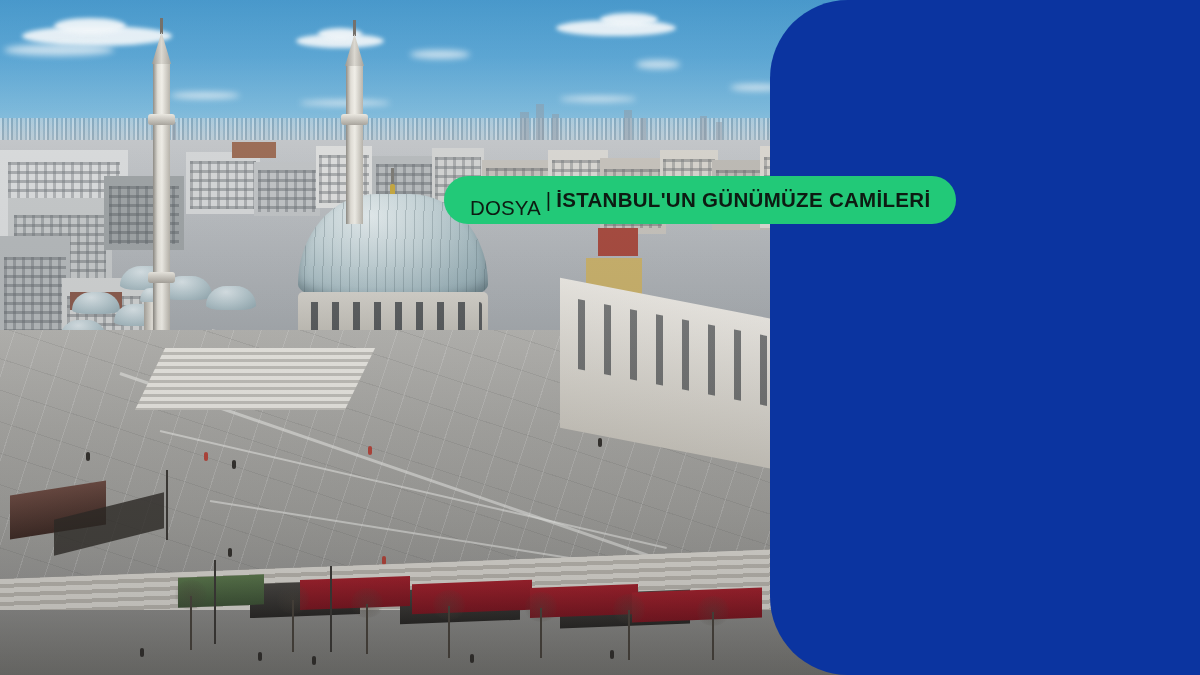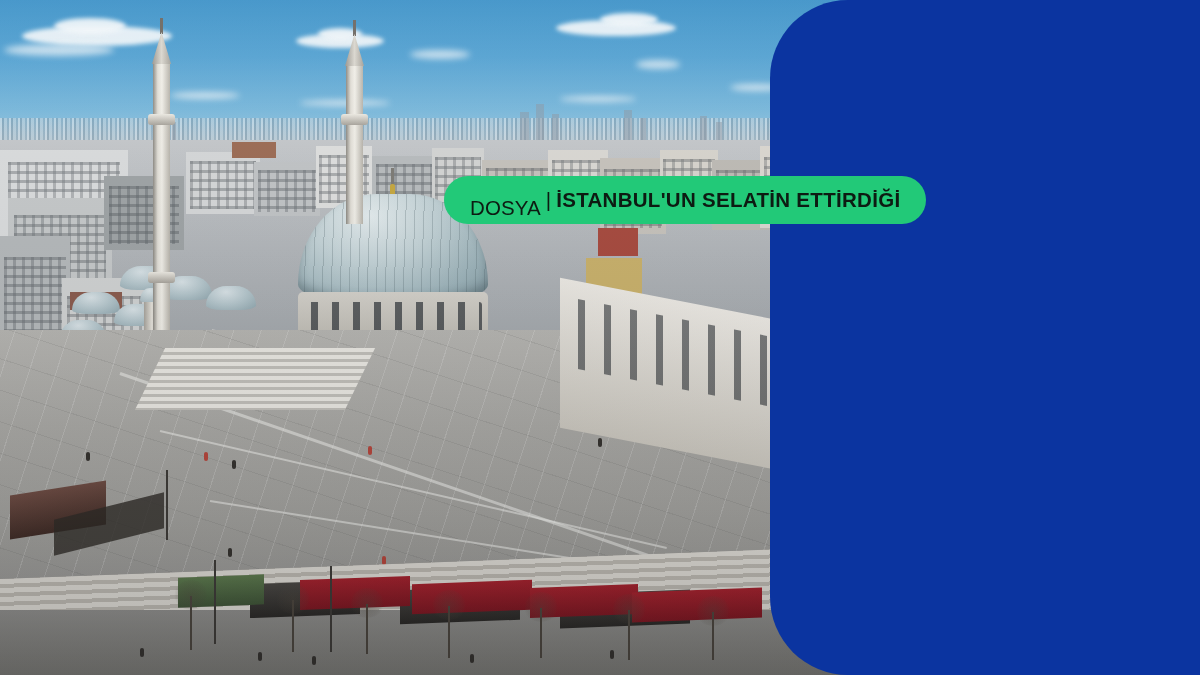--- a/index.html
+++ b/index.html
@@ -428,17 +428,17 @@
     <div class="person" style="left:610px; top:650px;"></div>
 
     <div class="grade"></div>
   </div>
 
   <div class="blue-panel"></div>
 
   <div class="badge">
     <span class="badge-text badge-kicker">DOSYA</span>
     <span class="badge-text badge-sep">|</span>
-    <span class="badge-text badge-main">İSTANBUL'UN SELATİN ETTİRDİĞİ</span>
+    <span class="badge-text badge-main">İSTANBUL'UN GÜNÜMÜZE CAMİLERİ</span>
   </div>
 
 
 </div>
 
 </body></html>

